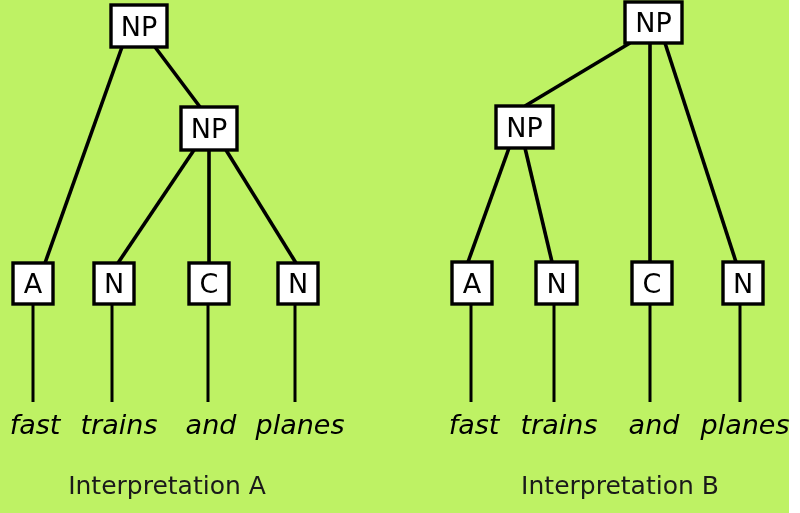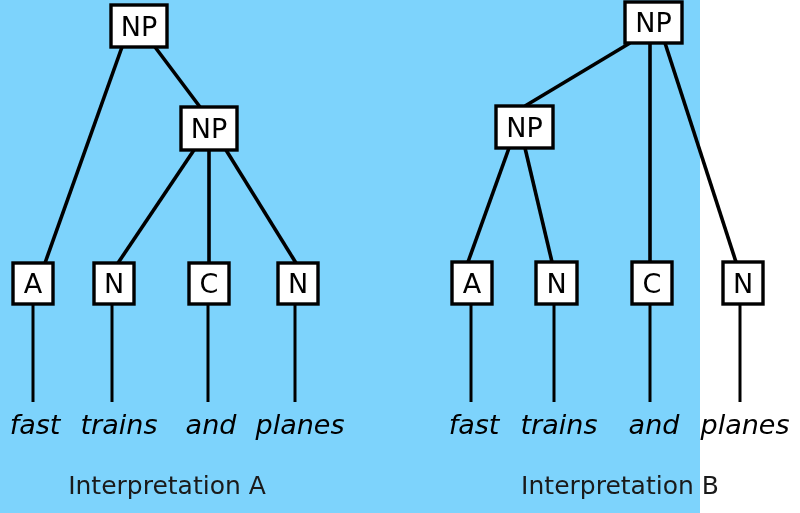--- a/index.html
+++ b/index.html
@@ -9,23 +9,23 @@
     background: #ffffff;
   }
   body {
     width: 800px;
     height: 513px;
     overflow: hidden;
     font-family: "DejaVu Sans", "Liberation Sans", sans-serif;
   }
   #diagram-root {
     position: relative;
-    width: 700px;
+    width: 789px;
     height: 513px;
-    background: #7dd3fc;
+    background: #bef264;
   }
   svg.tree-svg {
     position: absolute;
     top: 0;
     left: 0;
     width: 800px;
     height: 513px;
     display: block;
   }
   .edge {

